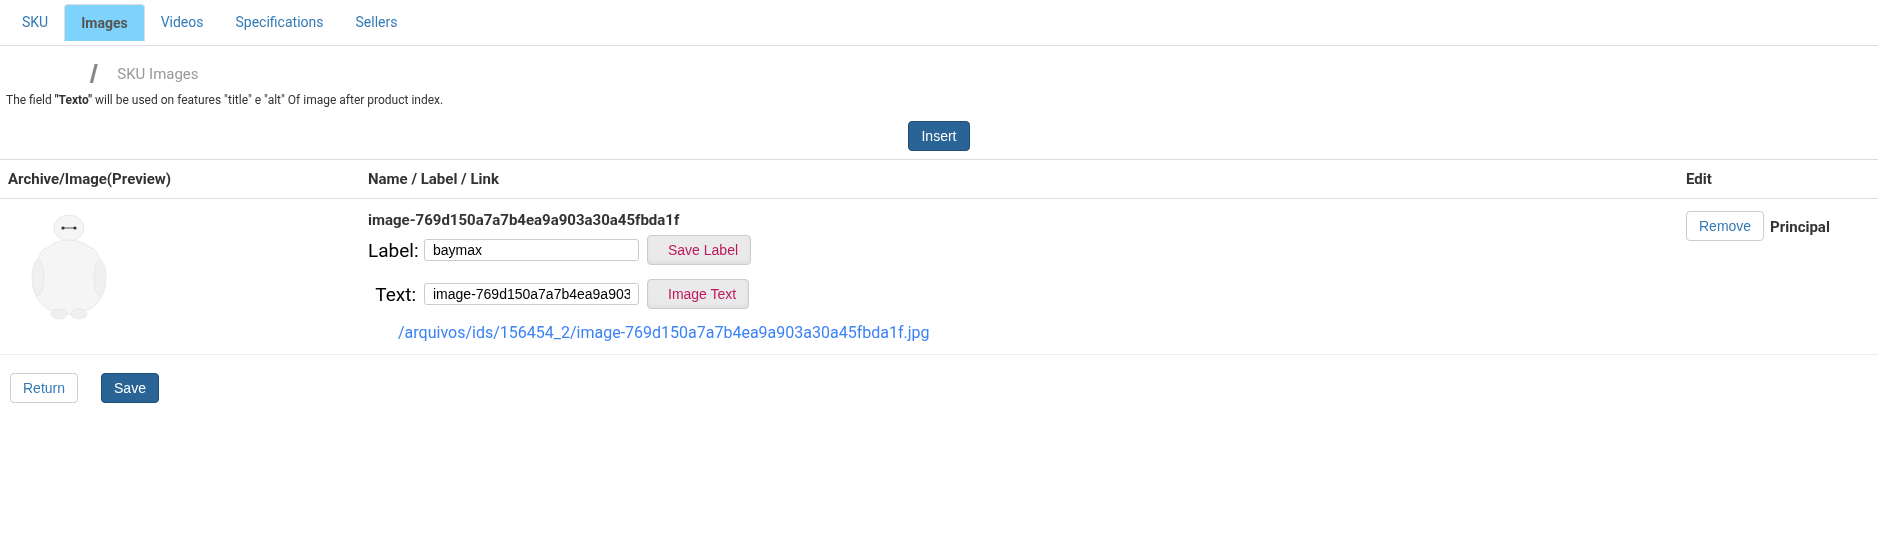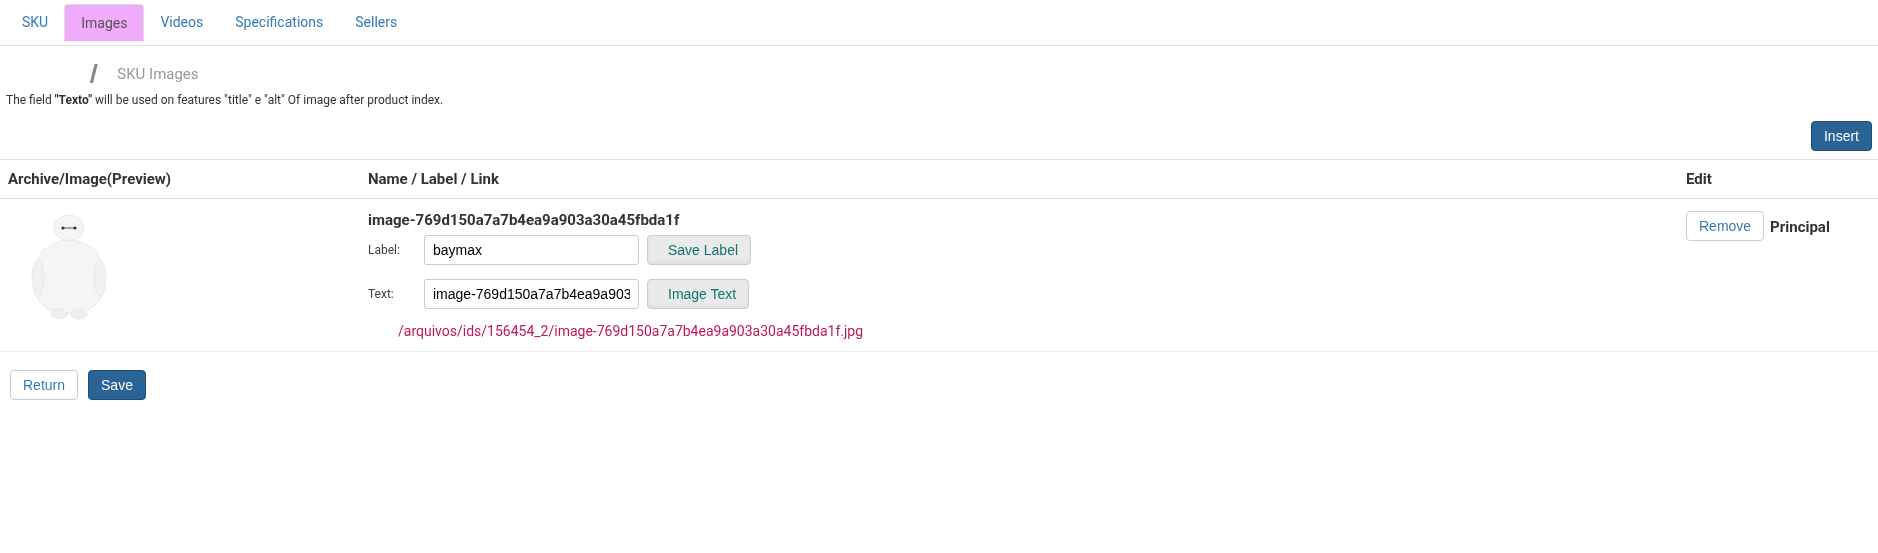--- a/index.html
+++ b/index.html
@@ -1,45 +1,45 @@
 <!DOCTYPE html>
 <html><head>
   <meta charset="utf-8">
   <style>
     * { margin:0; padding:0; box-sizing:border-box; }
     body { font-family:-apple-system,BlinkMacSystemFont,"Segoe UI",Roboto,sans-serif; color:#333; background:#fff; }
     .tabs { display:flex; border-bottom:1px solid #ddd; padding:4px 6px; }
     .tab { padding:10px 16px; cursor:pointer; color:#337ab7; font-size:14px; }
-    .tab.active { background:#f0abfc; border:1px solid #ddd; border-bottom:1px solid #fff; border-radius:4px 4px 0 0; margin-bottom:-1px; color:#555; }
+    .tab.active { background:#7dd3fc; border:1px solid #ddd; border-bottom:1px solid #fff; border-radius:4px 4px 0 0; margin-bottom:-1px; color:#555;font-weight:bold; }
     .crumb { padding:18px 8px 8px 50px;margin-left:41px; }
     .crumb-icon { color:#888; font-style:italic; margin-right:10px; }
     .crumb-text { color:#999; font-size:15px; }
     .hint { font-size:12px; color:#333; padding:2px 6px 14px; }
     .hint strong{font-weight:bold;}
-    .btnbar { display:flex; justify-content:flex-end; gap:8px; padding:0 6px 8px; }
+    .btnbar { display:flex; justify-content:center; gap:8px; padding:0 6px 8px; }
     .btn { display:inline-block; border:1px solid transparent; border-radius:4px; padding:6px 12px; font-size:14px; cursor:pointer; }
     .btn-primary-dark { background:#2a6496; color:#fff; border-color:#204d74; }
     .btn-primary-dark2 { background:#2a6496; color:#fff; border-color:#204d74; }
     .btn-default { background:#fff; color:#337ab7; border:1px solid #ccc; }
-    .btn-gray { background:#eaeaea; border:1px solid #ccc; color:#0f766e; box-shadow:inset 0 -2px 4px rgba(0,0,0,0.05);padding-left:20px; }
+    .btn-gray { background:#eaeaea; border:1px solid #ccc; color:#be185d; box-shadow:inset 0 -2px 4px rgba(0,0,0,0.05);padding-left:20px; }
     .table { width:100%; border-collapse:collapse; }
     .table th,.table td { text-align:left; vertical-align:top; }
     thead th { border-top:1px solid #ddd; border-bottom:1px solid #ddd; padding:10px 8px; font-size:15px; font-weight:bold; }
     tbody td { padding:12px 8px; border-bottom:1px solid #eee; }
     .preview-cell { width:360px; }
     .preview-box { width:110px; height:110px; margin-left:6px; display:flex; align-items:center; justify-content:center; }
     .preview-box svg { width:90px; height:108px; }
     .img-name { font-size:15px; font-weight:bold; margin-bottom:6px; }
     .form-row { display:flex; align-items:center; gap:8px; margin:4px 0 14px; }
-    .form-row label { width:48px; font-size:12px; color:#404040; }
-    .form-row input[type=text]{ width:215px; padding:4px 8px; font-size:14px; border:1px solid #ccc; border-radius:3px; height:30px;}
-    .path { font-size:14px; color:#be185d; padding-left:30px; }
+    .form-row label { width:48px; text-align:right; font-size:19px; color:#000000; }
+    .form-row input[type=text]{ width:215px; padding:4px 8px; font-size:14px; border:1px solid #ccc; border-radius:3px; height:22px;}
+    .path { font-size:16px; color:#3b82f6; padding-left:30px; }
     .edit-cell { width:200px; white-space:nowrap; }
     .principal { font-size:15px; font-weight:bold; margin-left:2px; vertical-align:middle; }
-    .footer-btns { display:flex; gap:10px; padding:18px 10px; }
+    .footer-btns { display:flex; gap:23px; padding:18px 10px; }
   </style>
 </head>
 <body>
 
 <div class="tabs">
   <div class="tab">SKU</div>
   <div class="tab active">Images</div>
   <div class="tab">Videos</div>
   <div class="tab">Specifications</div>
   <div class="tab">Sellers</div>

